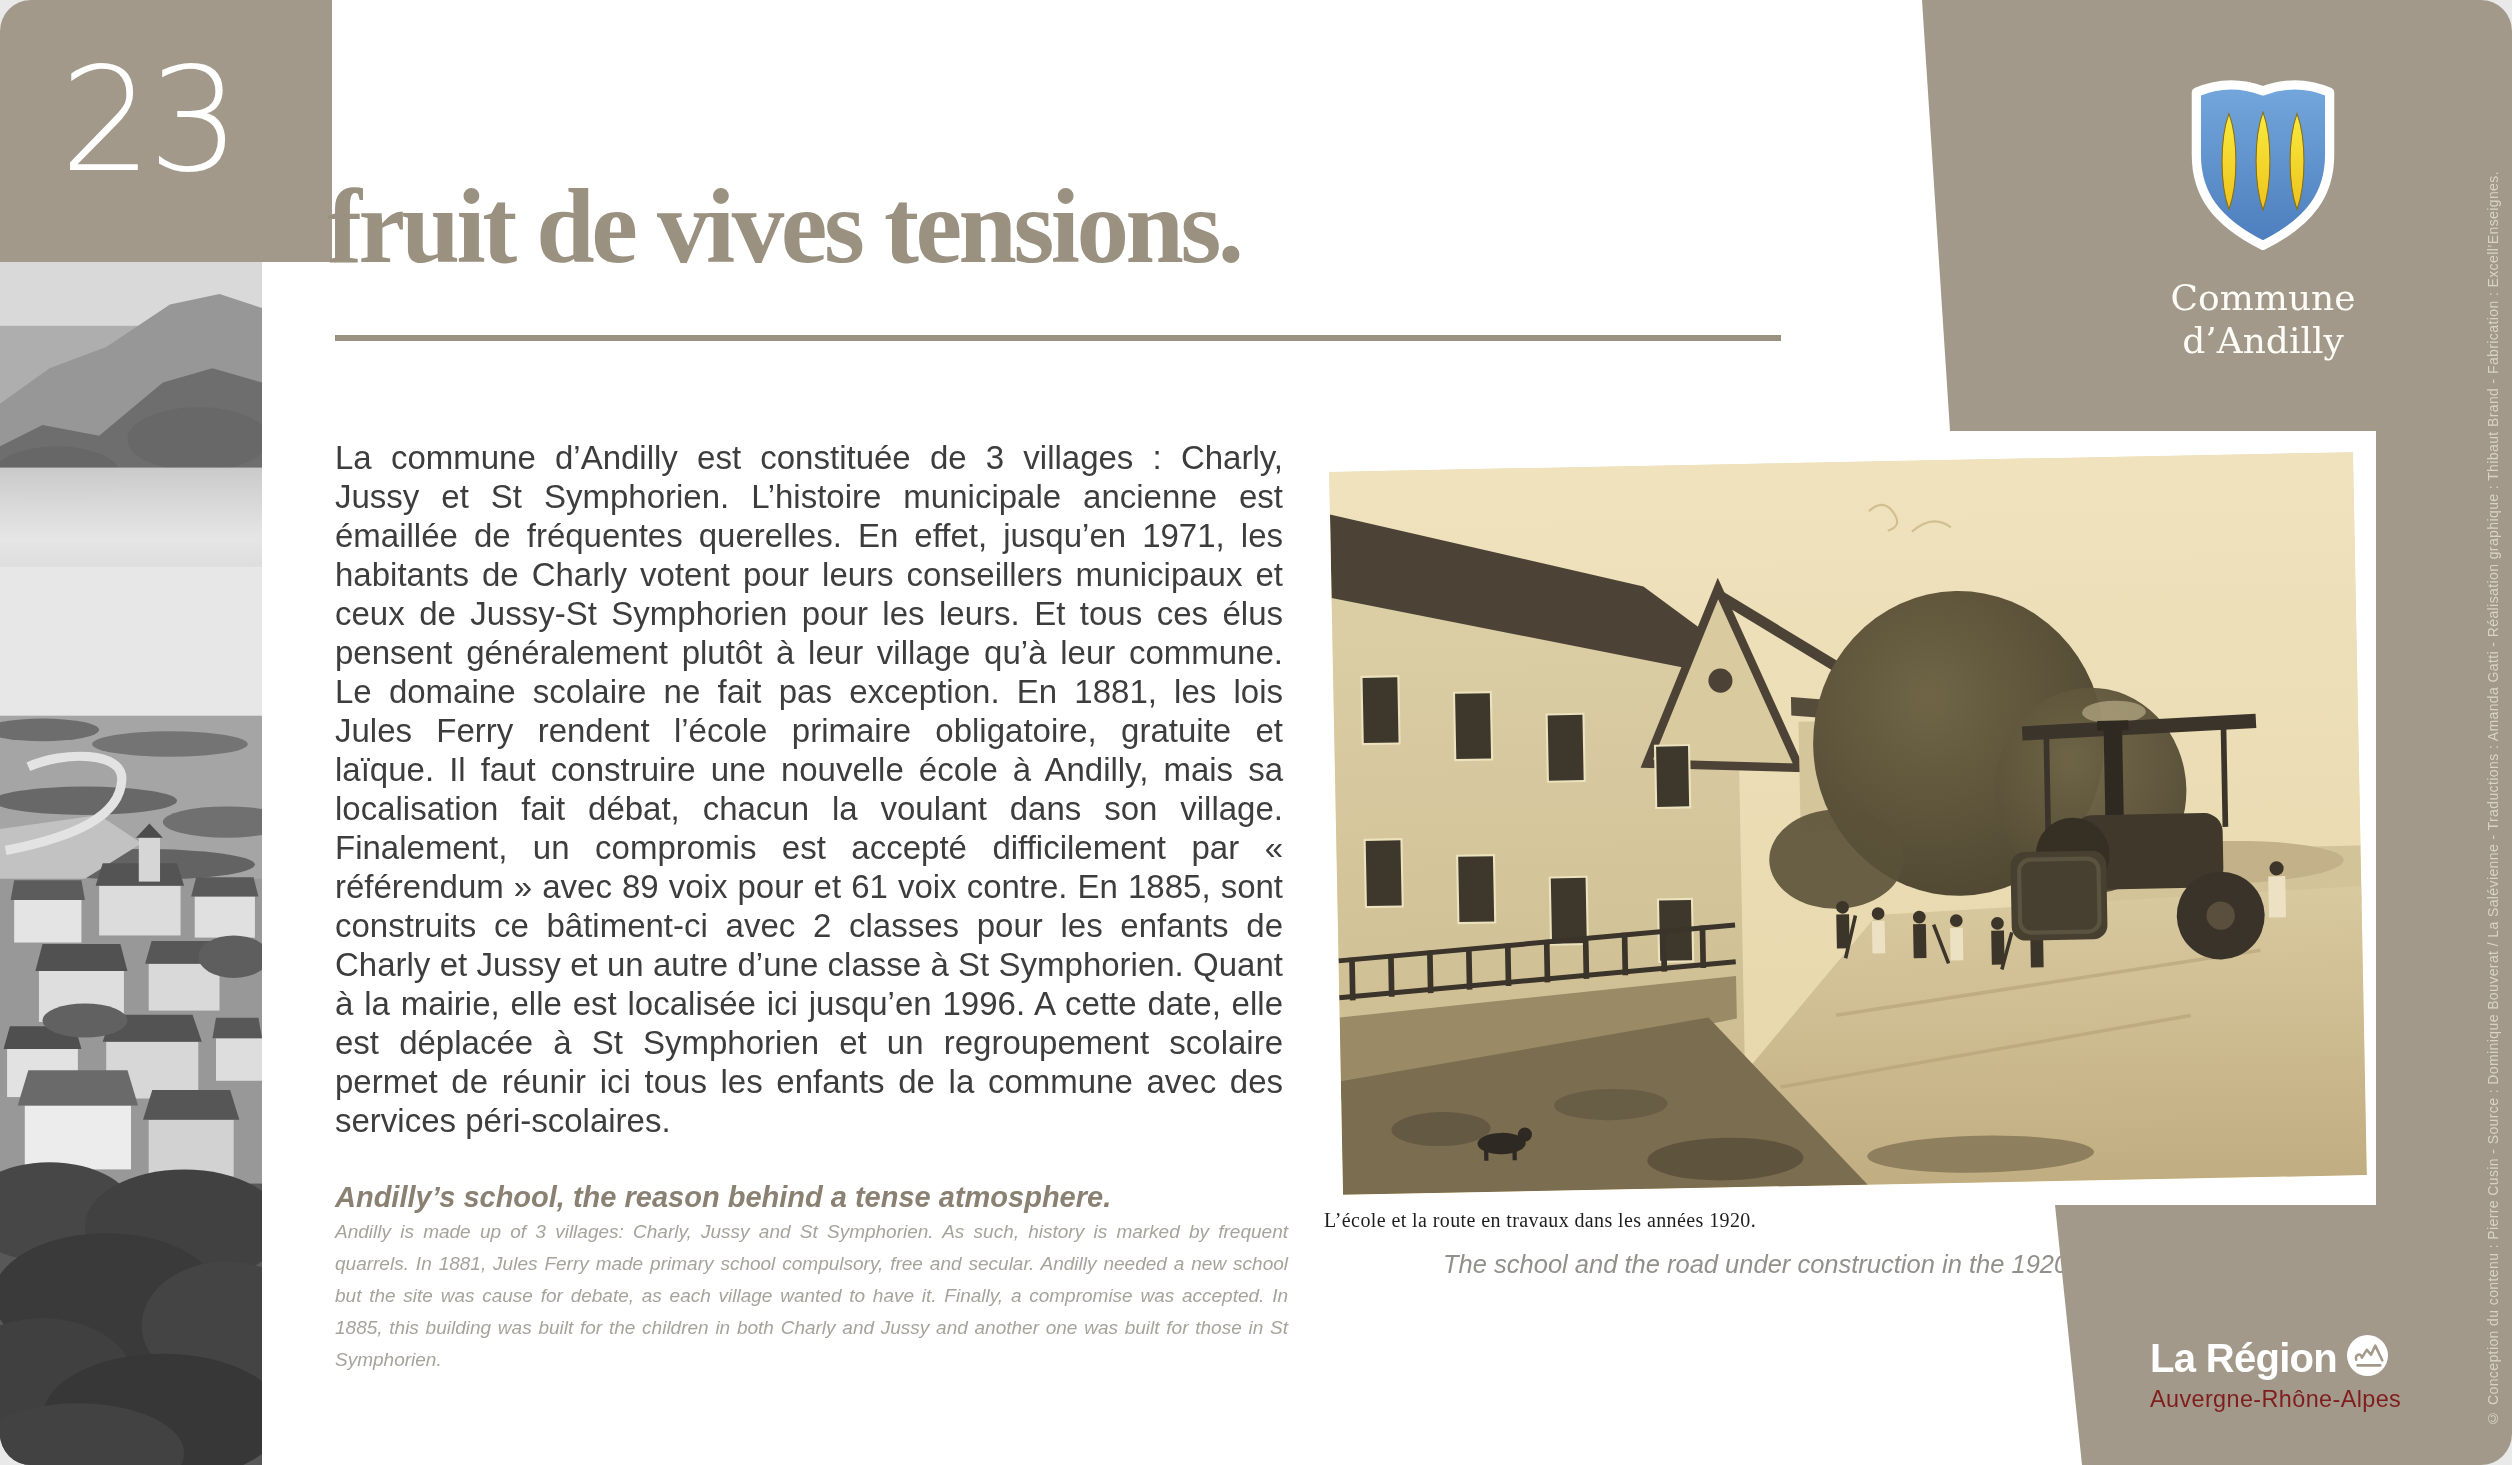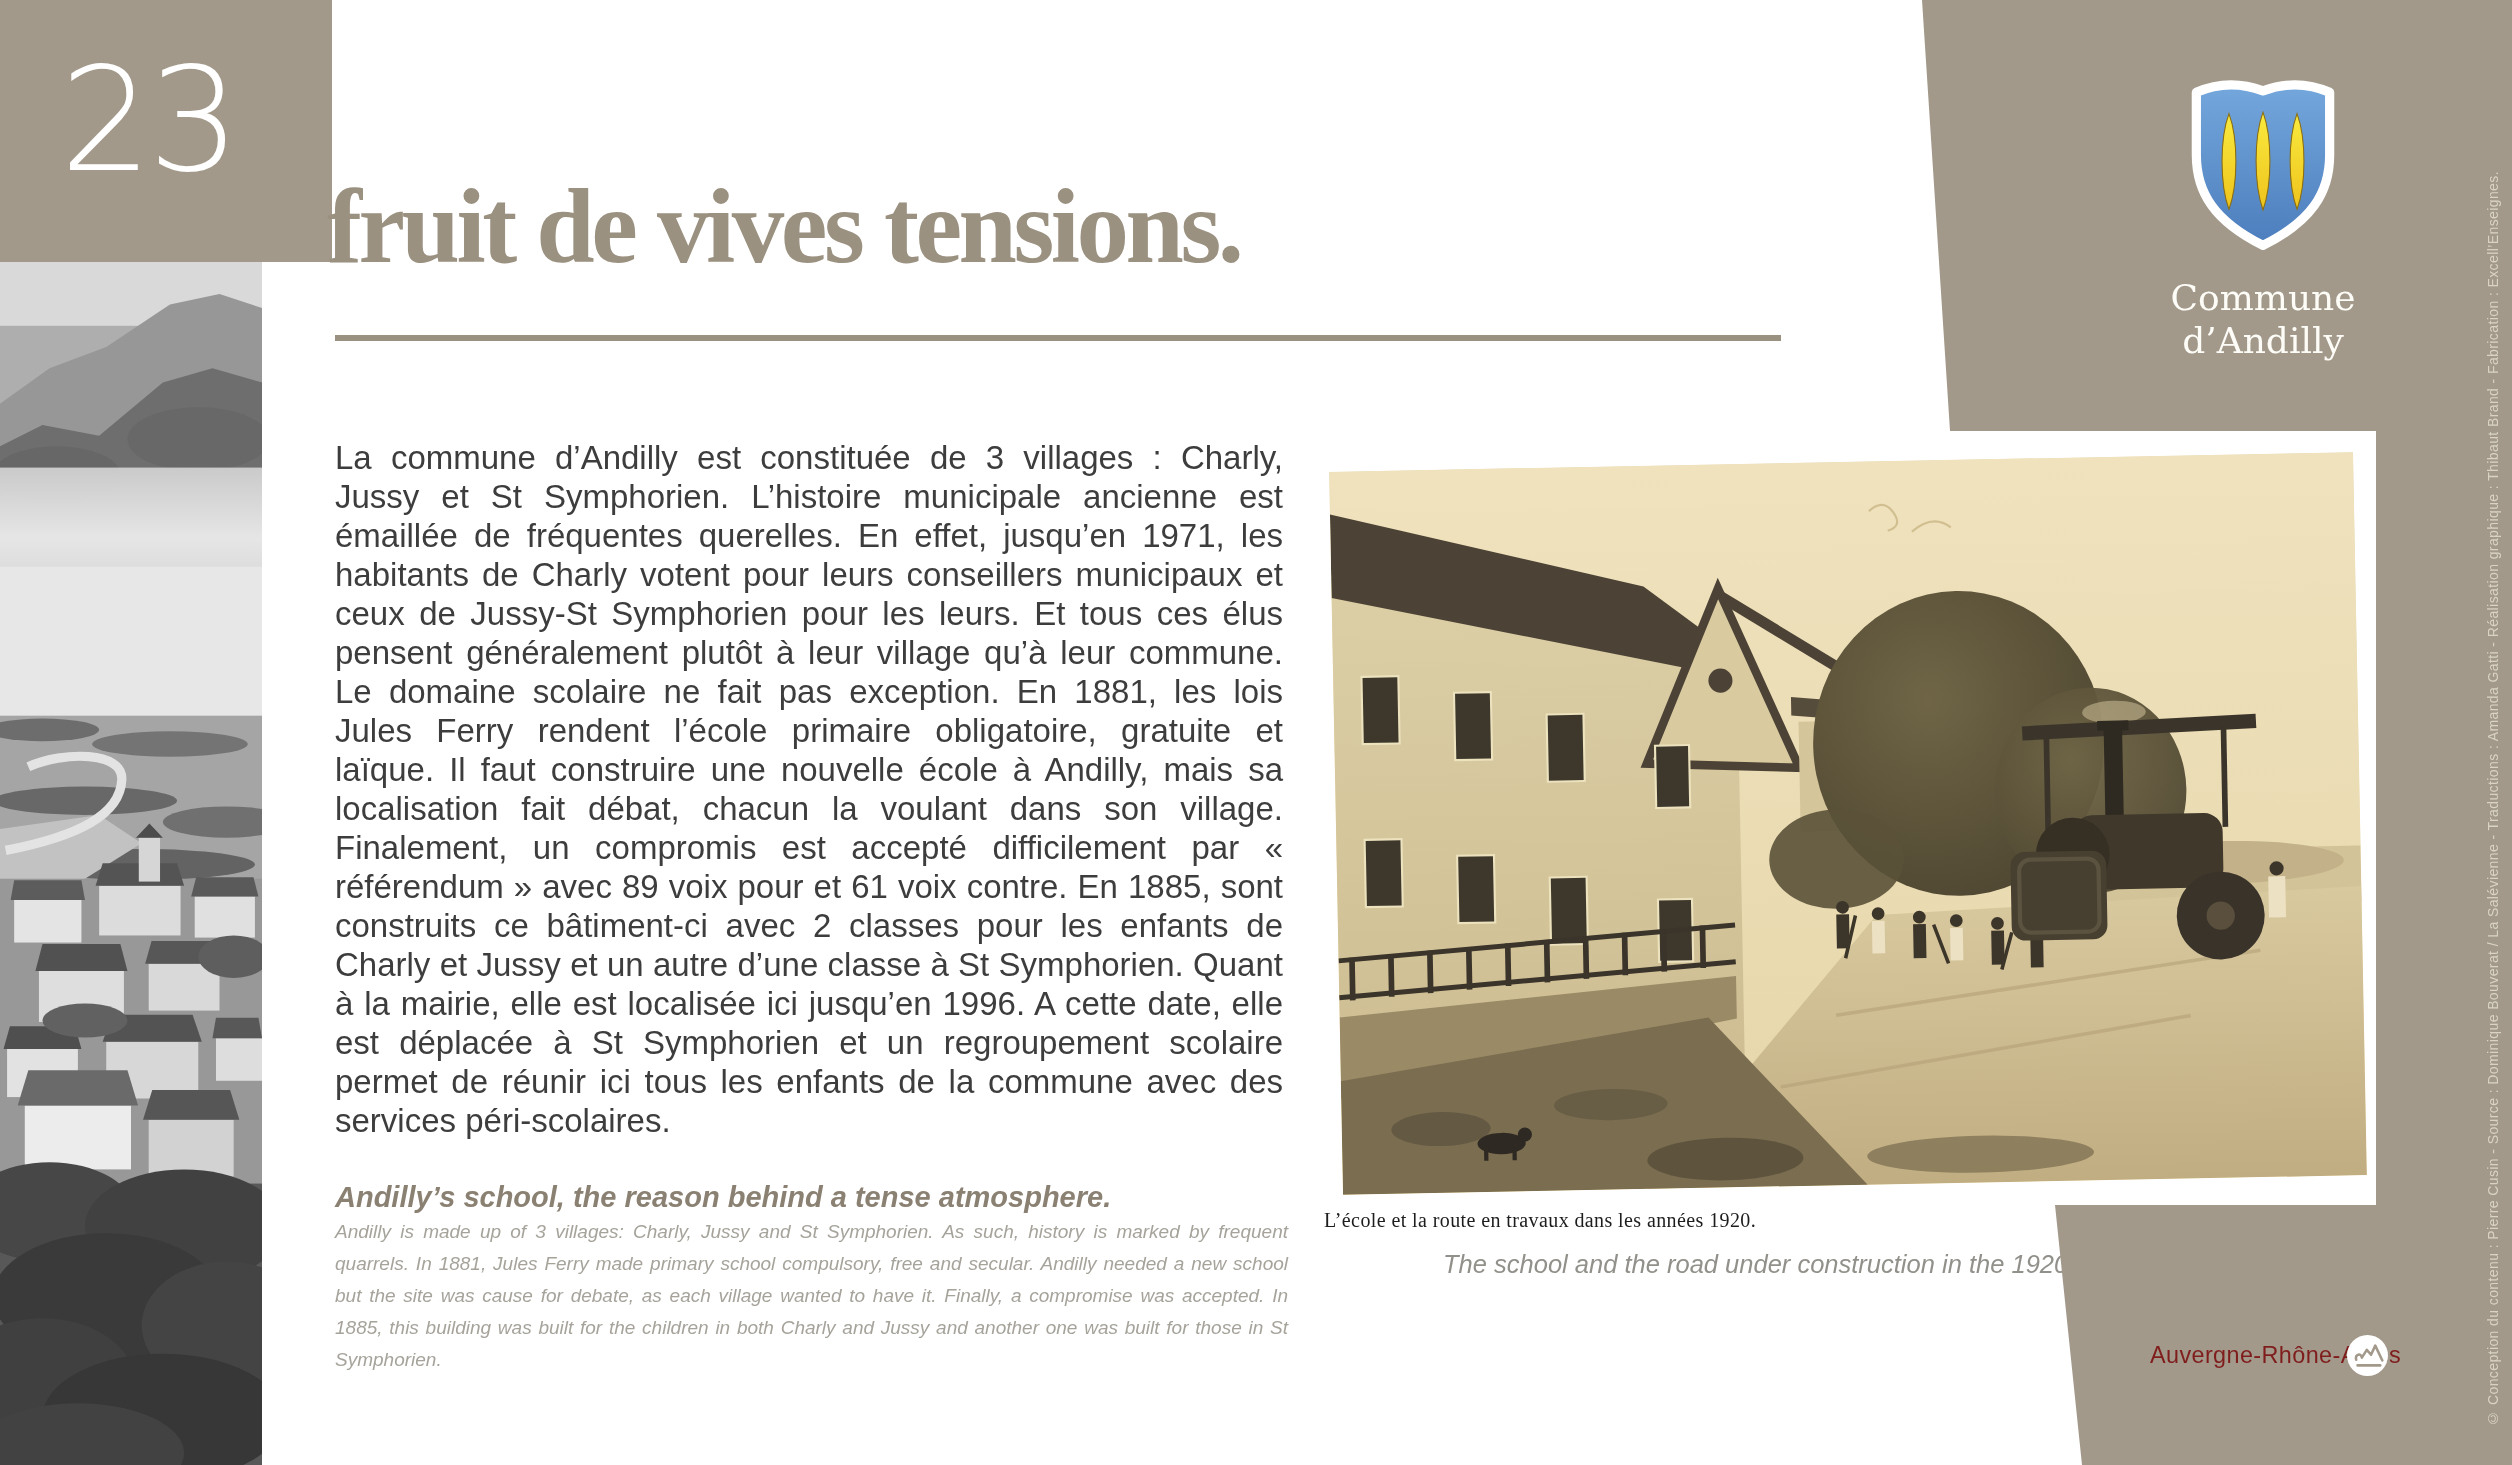--- a/index.html
+++ b/index.html
@@ -7,21 +7,21 @@
     --title:#9b9180;
     --body:#3d3d3d;
     --eng:#a6a39b;
     --eng-head:#8a8173;
     --credit:#dad3c3;
   }
   *{margin:0;padding:0;box-sizing:border-box;}
   html,body{background:#e9e9e9;}
   .page{
     position:relative;width:2512px;height:1465px;background:#ffffff;
-    overflow:hidden;font-family:"Liberation Sans",sans-serif;
+    overflow:hidden;font-family:"Liberation Sans",sans-serif;border-radius:31px;
   }
   
   .number-box{position:absolute;left:0;top:0;width:332px;height:262px;background:var(--taupe);}
   .panel-number{
     position:absolute;left:60px;top:47px;color:#ffffff;
     font-family:"DejaVu Sans",sans-serif;font-weight:300;
     font-size:145px;line-height:1;letter-spacing:-4.3px;
   }
   .aerial{position:absolute;left:0;top:262px;width:262px;height:1203px;overflow:hidden;}
   .aerial svg{display:block;width:100%;height:100%;}
@@ -318,20 +318,21 @@
       <g fill="url(#yelG)" stroke="#8a6d10" stroke-width="1.5">
         <path d="M62,60 C75,95 75,160 62,195 C49,160 49,95 62,60 Z"></path>
         <path d="M110,58 C123,93 123,160 110,196 C97,160 97,93 110,58 Z"></path>
         <path d="M158,60 C171,95 171,160 158,195 C145,160 145,95 158,60 Z"></path>
       </g>
     </svg>
 
     <div class="commune-text"><span>Commune</span><br><span>d’Andilly</span></div>
 
     <div class="region">
+      <div class="region-name">La Région</div>
       <svg class="region-icon" viewBox="0 0 58 58">
         <circle cx="29" cy="29" r="29" fill="#ffffff"></circle>
         <path d="M13,35 C11,27 20,25 21,32 L28,21 L34,28 L40,15 L50,36" stroke="#a2998a" stroke-width="3.6" fill="none" stroke-linecap="round" stroke-linejoin="round"></path>
         <path d="M15,43 L47,43" stroke="#a2998a" stroke-width="3.6" stroke-linecap="round"></path>
       </svg>
       <div class="region-sub">Auvergne-Rhône-Alpes</div>
     </div>
 
     <div class="credits">© Conception du contenu : Pierre Cusin - Source : Dominique Bouverat / La Salévienne - Traductions : Amanda Gatti - Réalisation graphique : Thibaut Brand - Fabrication : Excell’Enseignes.</div>
   </div>

